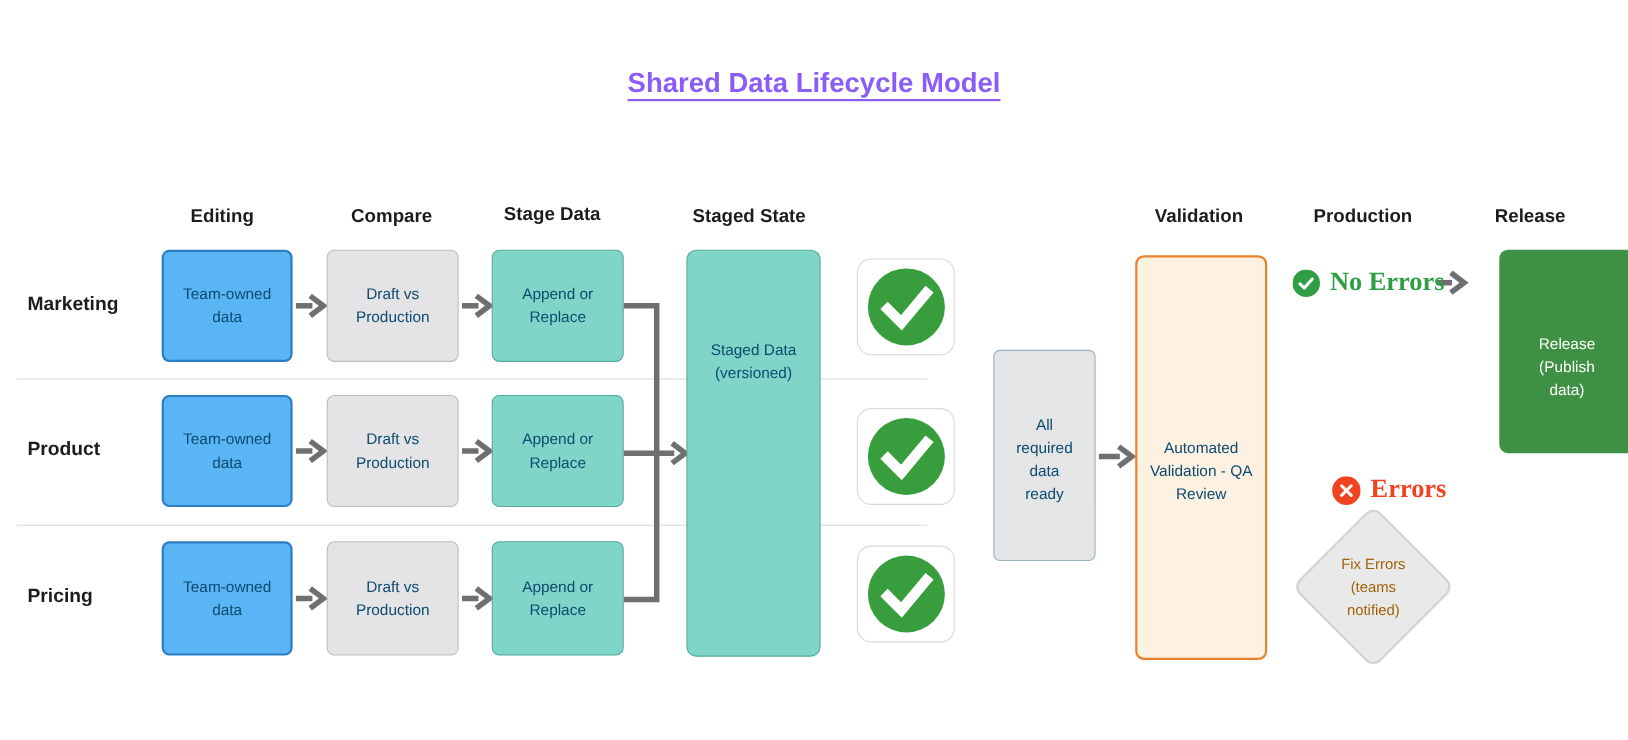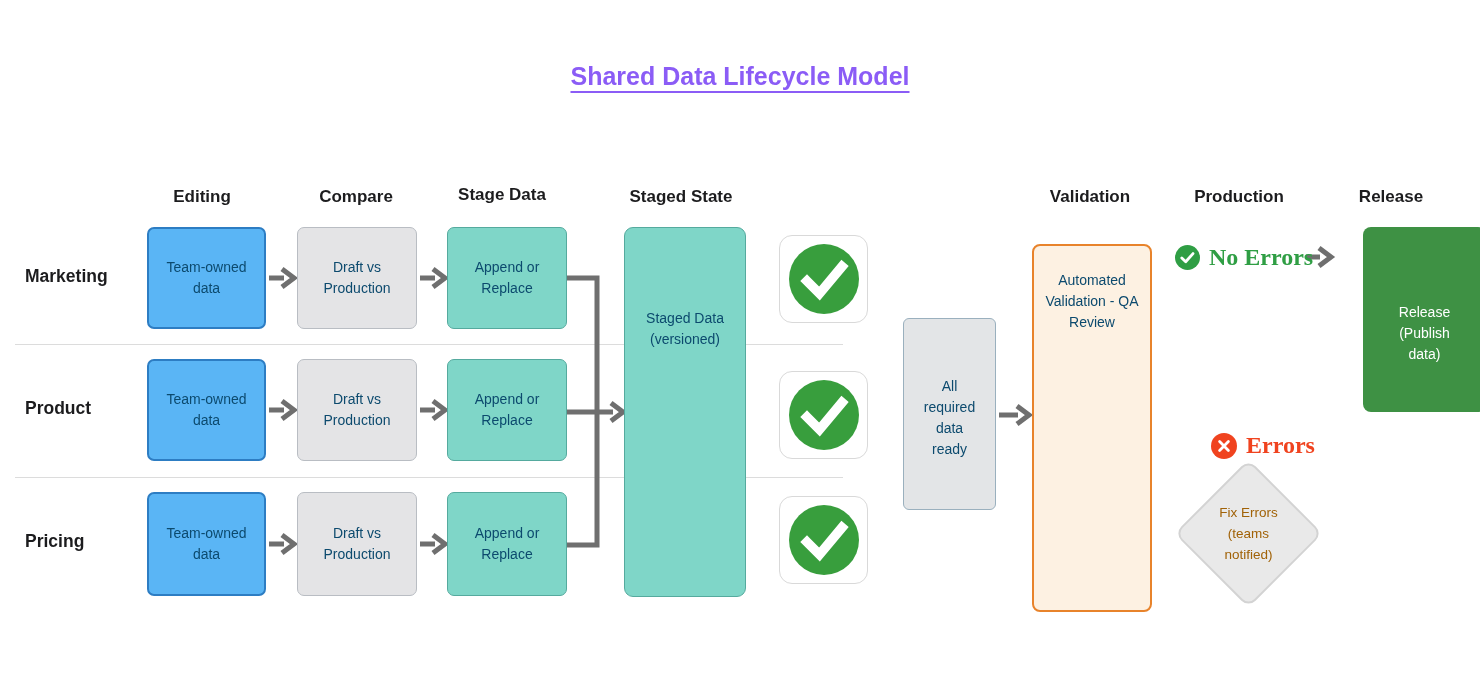--- a/index.html
+++ b/index.html
@@ -24,21 +24,21 @@
   }
   .node .t{display:block;}
   .node-blue{background:var(--team-box-fill,#5ab5f5);border:2px solid var(--team-box-border,#2d7dc3);border-radius:7px;}
   .node-gray{background:var(--compare-box-fill,#e4e4e6);border:1.5px solid var(--compare-box-border,#b9bdc3);border-radius:7px;}
   .node-teal{background:var(--stage-box-fill,#7fd6c8);border:1.5px solid var(--stage-box-border,#55aa9e);border-radius:7px;}
   .node-staged{background:var(--stage-box-fill,#7fd6c8);border:1.5px solid var(--stage-box-border,#55aa9e);border-radius:9px;
     align-items:flex-start;padding-top:80px;}
   .node-gate{background:var(--gate-box-fill,#e3e5e7);border:1.5px solid var(--gate-box-border,#9ab0be);border-radius:6px;
     align-items:flex-start;padding-top:57px;}
   .node-validation{background:var(--validation-fill,#fdf1e2);border:2px solid var(--validation-border,#e8832b);border-radius:8px;
-    align-items:flex-start;padding-top:24px;margin-top:12px;}
+    align-items:center;padding-top:24px;}
   .node-release{background:var(--release-fill,#3e9144);border:none;border-radius:8px;color:#ffffff;margin-left:28px;}
   .node-release .t{transform:translateY(14px);}
   .badge{
     position:absolute;left:779px;width:89px;height:88px;box-sizing:border-box;z-index:3;
     background:#ffffff;border:1.5px solid #d9d9d9;border-radius:13px;
     display:flex;align-items:center;justify-content:center;
   }
   .diamond{
     position:absolute;left:1196px;top:481px;width:105px;height:105px;box-sizing:border-box;z-index:3;
     background:var(--diamond-fill,#e9e9e9);border:2px solid var(--diamond-border,#d3d3d3);border-radius:10px;

